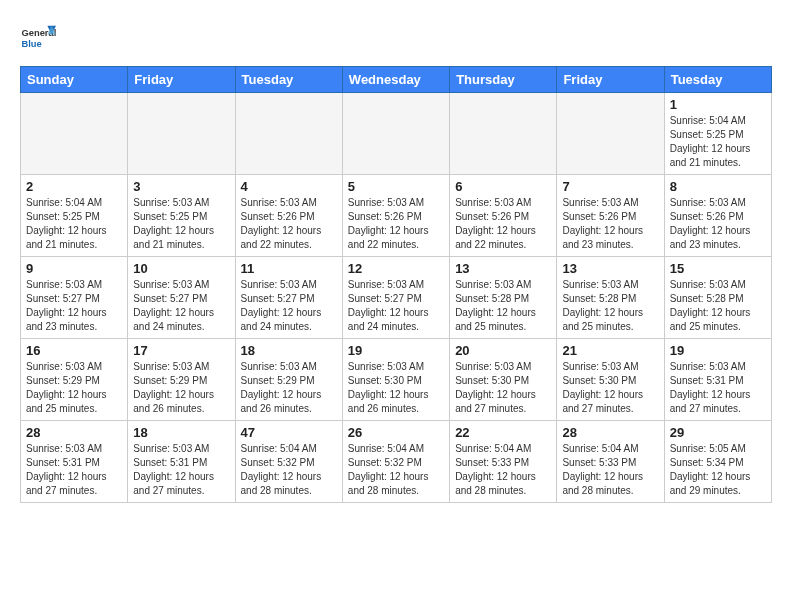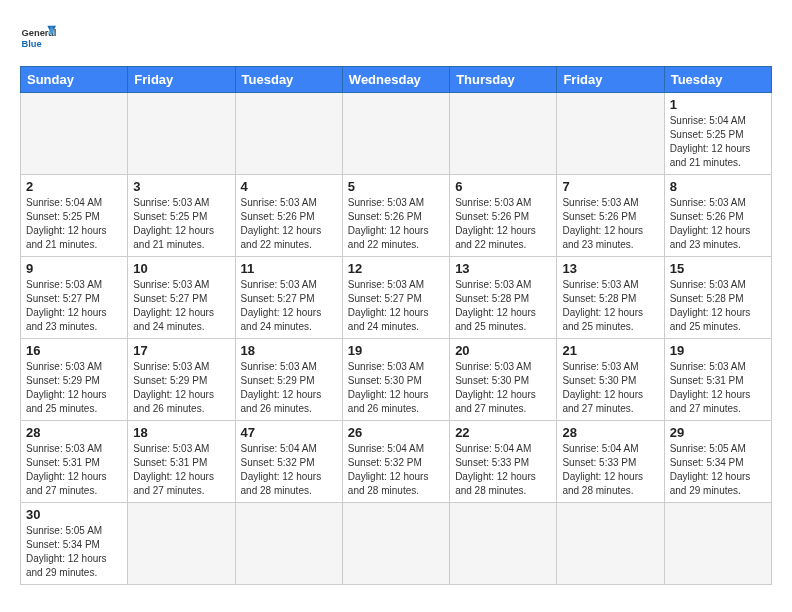--- a/index.html
+++ b/index.html
@@ -323,29 +323,14 @@
 and 28 minutes.</div>
         </td>
         <td>
           <span class="day-number">29</span>
           <div class="day-info" style="white-space: pre-line;">Sunrise: 5:05 AM
 Sunset: 5:34 PM
 Daylight: 12 hours
 and 29 minutes.</div>
         </td>
       </tr>
-      <tr class="last-row">
-        <td>
-          <span class="day-number">30</span>
-          <div class="day-info" style="white-space: pre-line;">Sunrise: 5:05 AM
-Sunset: 5:34 PM
-Daylight: 12 hours
-and 29 minutes.</div>
-        </td>
-        <td class="empty"></td>
-        <td class="empty"></td>
-        <td class="empty"></td>
-        <td class="empty"></td>
-        <td class="empty"></td>
-        <td class="empty"></td>
-      </tr>
     </tbody>
 </table>
 
 </body></html>

